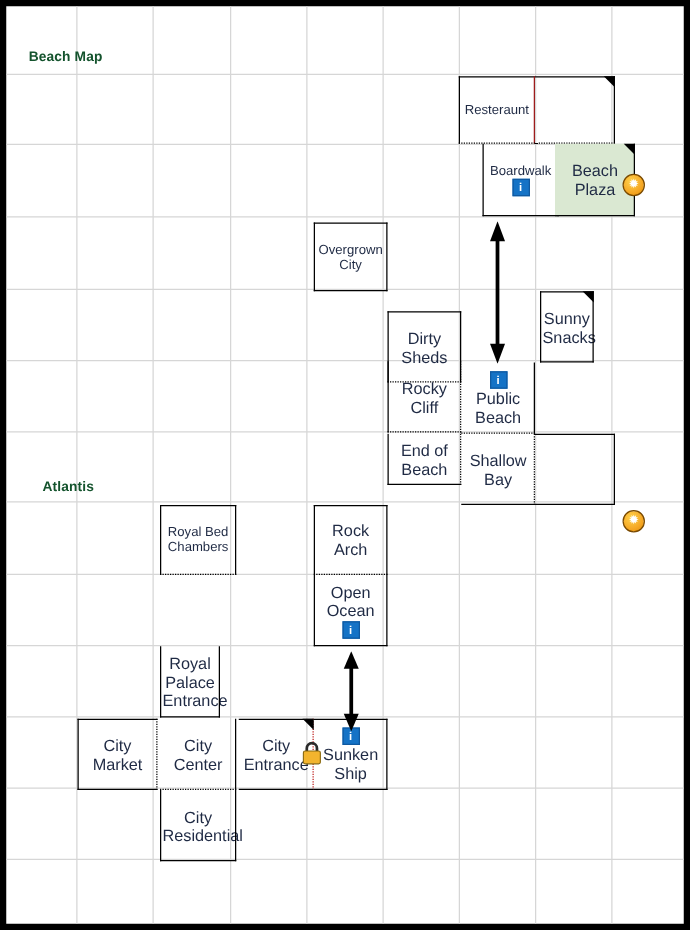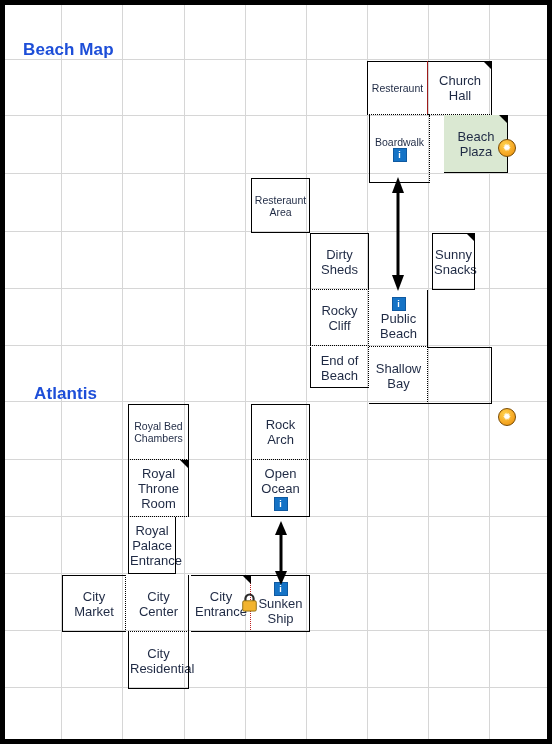--- a/index.html
+++ b/index.html
@@ -16,22 +16,22 @@
 
   
   .gridline{position:absolute;background:#d6d6d6;}
   .gridline.v{width:1px;top:0;bottom:0;}
   .gridline.h{height:1px;left:0;right:0;}
 
   
   .section-title{
     position:absolute;
     font-weight:bold;
-    font-size:17px;
-    color:#1d4ed8;
+    font-size:11px;
+    color:#14532d;
     letter-spacing:.1px;
     white-space:nowrap;
   }
 
   
   .cell{
     position:absolute;
     box-sizing:border-box;
     display:flex;
     align-items:center;
@@ -133,53 +133,52 @@
 
   <div class="cell small" style="left:362px;top:56px;width:61px;height:54px">
     <span class="lbl">Resteraunt</span>
     <i class="e e-top"></i>
     <i class="e e-left"></i>
     <i class="e red e-right"></i>
     <i class="e dotted e-bot"></i>
   </div>
 
   <div class="cell" style="left:423px;top:56px;width:64px;height:54px">
-    <span class="lbl">Church Hall</span>
     <i class="e e-top"></i>
     <i class="e e-right"></i>
     <i class="e dotted e-bot"></i>
     <span class="fold"></span>
   </div>
 
-  <div class="cell small" style="left:364px;top:110px;width:61px;height:68px">
+  <div class="cell small" style="left:381px;top:110px;width:61px;height:58px">
     <span class="lbl">
       <span>Boardwalk</span><br>
       <span class="info-icon">i</span>
     </span>
     <i class="e e-left"></i>
     <i class="e e-bot"></i>
     <i class="e dotted e-right"></i>
   </div>
 
   <div class="cell green" style="left:439px;top:110px;width:64px;height:58px">
     <span class="lbl">Beach Plaza</span>
     <i class="e e-right"></i>
     <i class="e e-bot"></i>
     <span class="fold"></span>
   </div>
 
   <div class="cell small" style="left:246px;top:173px;width:59px;height:55px">
-    <span class="lbl">Resteraunt Area</span>
-    <i class="e e-top"></i>
-    <i class="e e-left"></i>
-    <i class="e e-right"></i>
-    <i class="e e-bot"></i>
-  </div>
-
-  <div class="cell" style="left:305px;top:228px;width:59px;height:57px">
+    <span class="lbl">Overgrown City</span>
+    <i class="e e-top"></i>
+    <i class="e e-left"></i>
+    <i class="e e-right"></i>
+    <i class="e e-bot"></i>
+  </div>
+
+  <div class="cell" style="left:305px;top:244px;width:59px;height:57px">
     <span class="lbl">Dirty Sheds</span>
     <i class="e e-top"></i>
     <i class="e e-left"></i>
     <i class="e e-right"></i>
     <i class="e dotted e-bot"></i>
   </div>
 
   <div class="cell" style="left:427px;top:228px;width:43px;height:57px">
     <span class="lbl">Sunny Snacks</span>
     <i class="e e-top"></i>
@@ -233,27 +232,20 @@
   </div>
 
   <div class="cell" style="left:246px;top:399px;width:59px;height:56px">
     <span class="lbl">Rock Arch</span>
     <i class="e e-top"></i>
     <i class="e e-left"></i>
     <i class="e e-right"></i>
     <i class="e dotted e-bot"></i>
   </div>
 
-  <div class="cell" style="left:123px;top:455px;width:61px;height:57px">
-    <span class="lbl">Royal Throne Room</span>
-    <i class="e e-left"></i>
-    <i class="e e-right"></i>
-    <i class="e dotted e-bot"></i>
-    <span class="fold"></span>
-  </div>
 
   <div class="cell" style="left:246px;top:455px;width:59px;height:57px">
     <span class="lbl">
       <span>Open Ocean</span><br>
       <span class="info-icon">i</span>
     </span>
     <i class="e e-left"></i>
     <i class="e e-right"></i>
     <i class="e e-bot"></i>
   </div>

